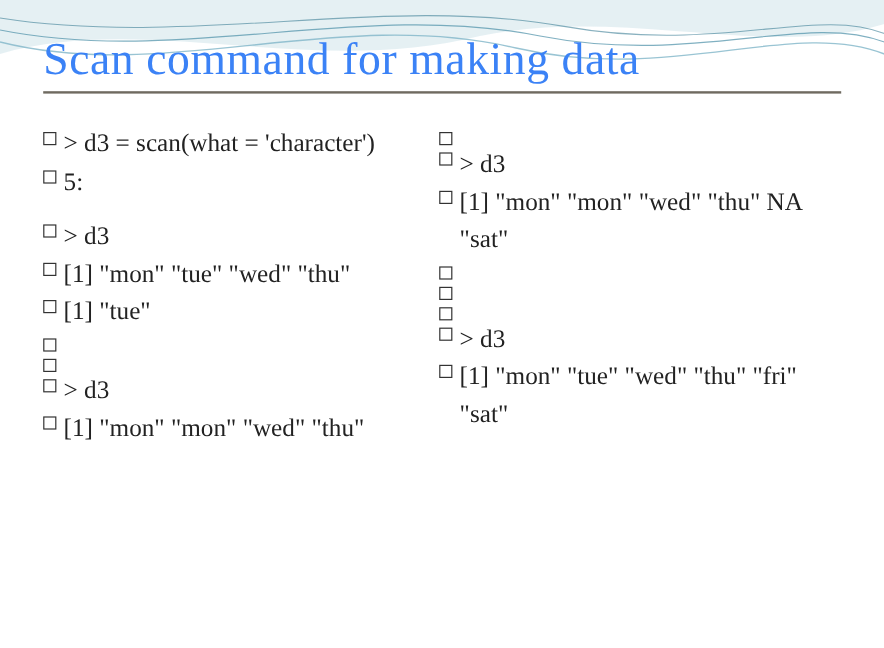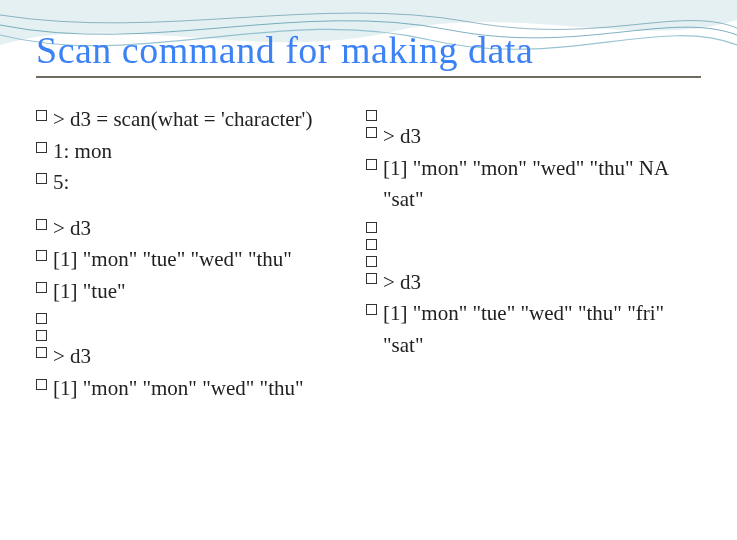--- a/index.html
+++ b/index.html
@@ -93,24 +93,20 @@
   <div class="underline"></div>
 
   <div class="columns">
     <div class="col col-left" id="col-left">
         <div class="line">
           <span class="box"></span>
           <span class="txt">&gt; d3 = scan(what = 'character')</span>
         </div>
         <div class="line">
           <span class="box"></span>
-          <span class="txt">1: mon</span>
-        </div>
-        <div class="line">
-          <span class="box"></span>
           <span class="txt">5:</span>
         </div>
         <div class="block-gap"></div>
         <div class="line">
           <span class="box"></span>
           <span class="txt">&gt; d3</span>
         </div>
         <div class="line">
           <span class="box"></span>
           <span class="txt">[1] "mon" "tue" "wed" "thu"</span>

